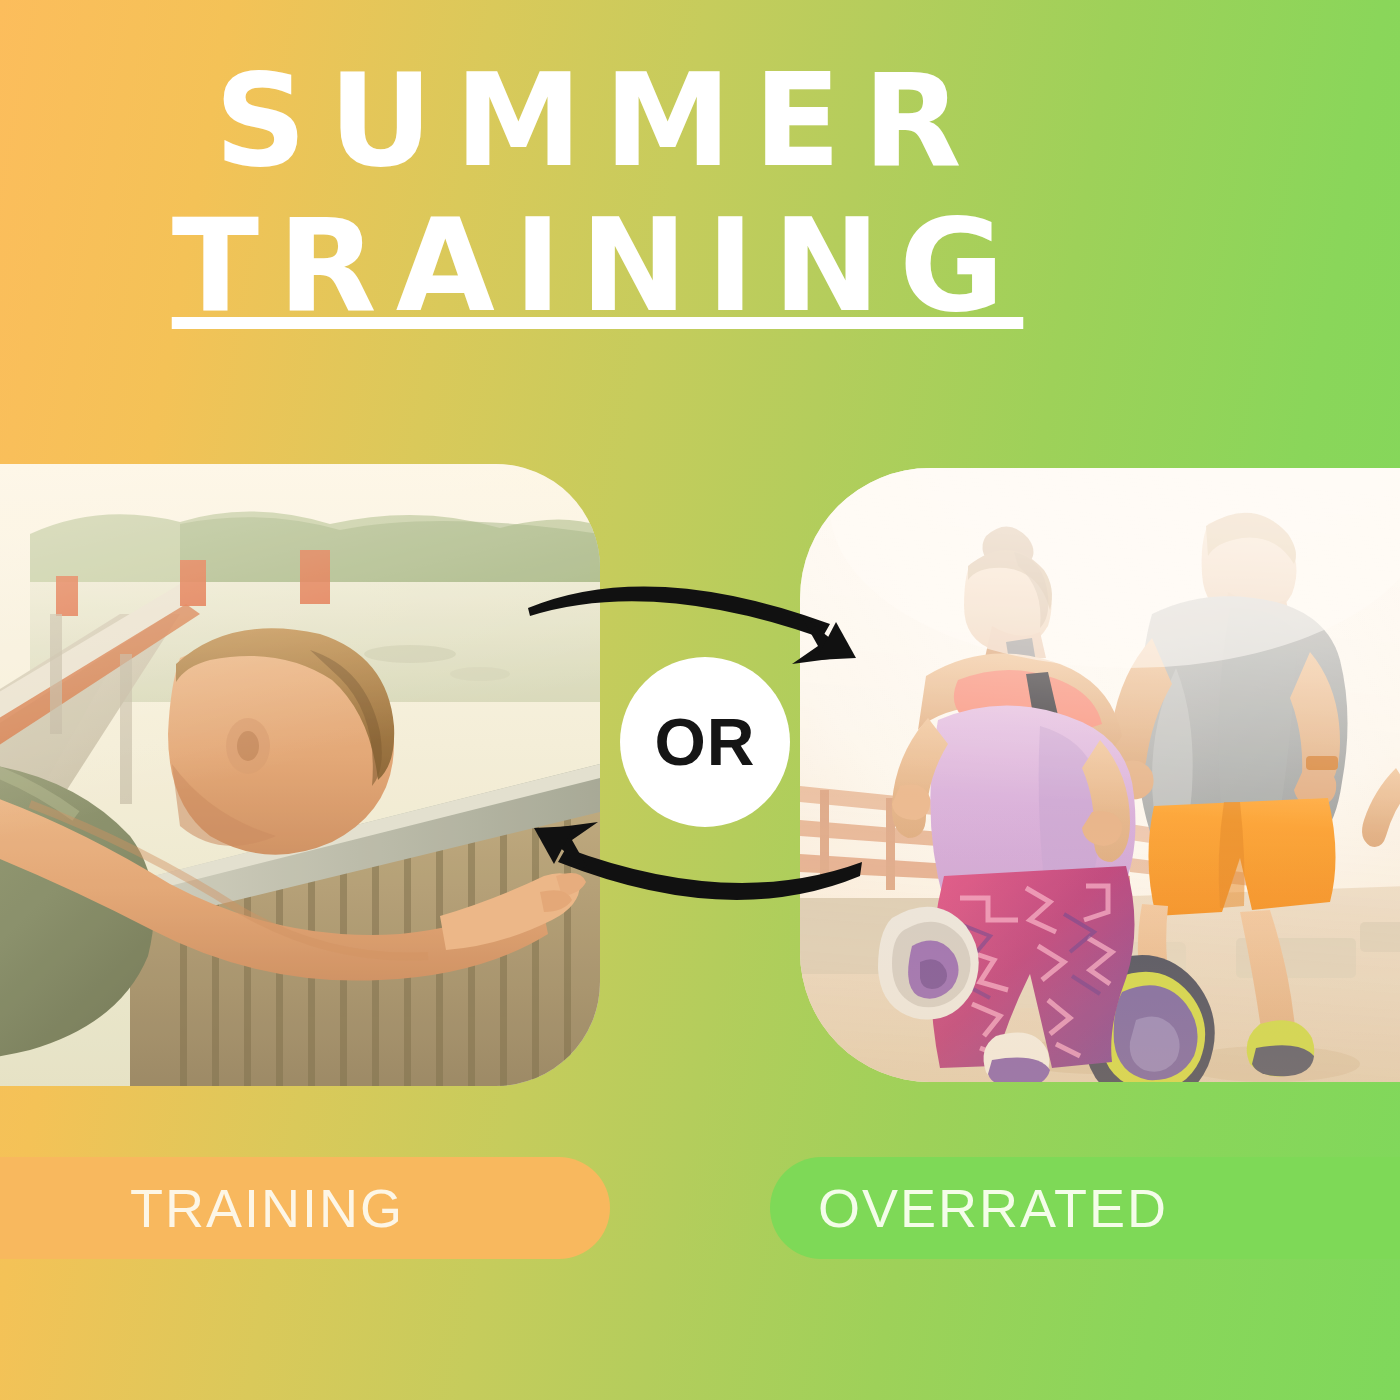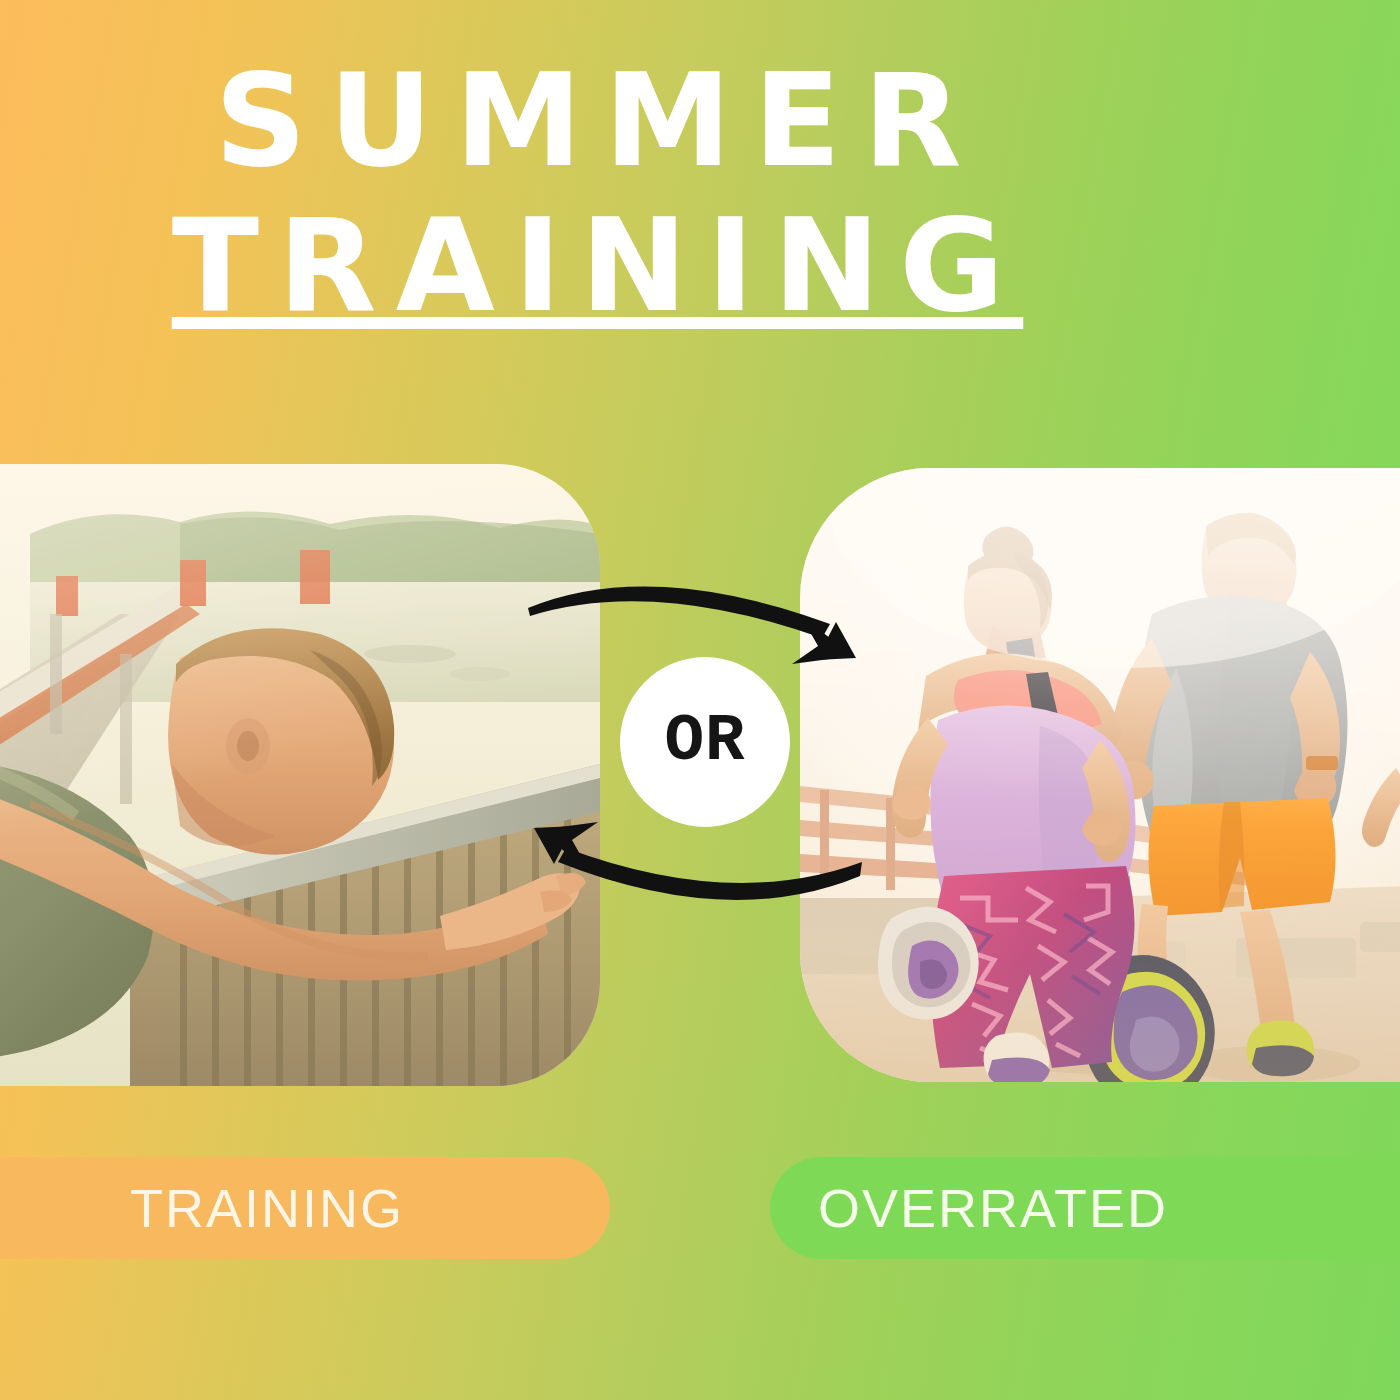--- a/index.html
+++ b/index.html
@@ -78,21 +78,21 @@
     position:absolute;
     left:620px;top:657px;
     width:170px;height:170px;
     border-radius:50%;
     background:#ffffff;
     z-index:8;
     display:flex;align-items:center;justify-content:center;
   }
   #or-label{
     color:#151515;
-    font-family:Liberation Mono, monospace;
+    font-family:Liberation Sans, sans-serif;
     font-weight:bold;
     font-size:66px;
     letter-spacing:1px;
     line-height:1;
   }
 
   
   #arrows{
     position:absolute;
     left:500px;top:560px;

